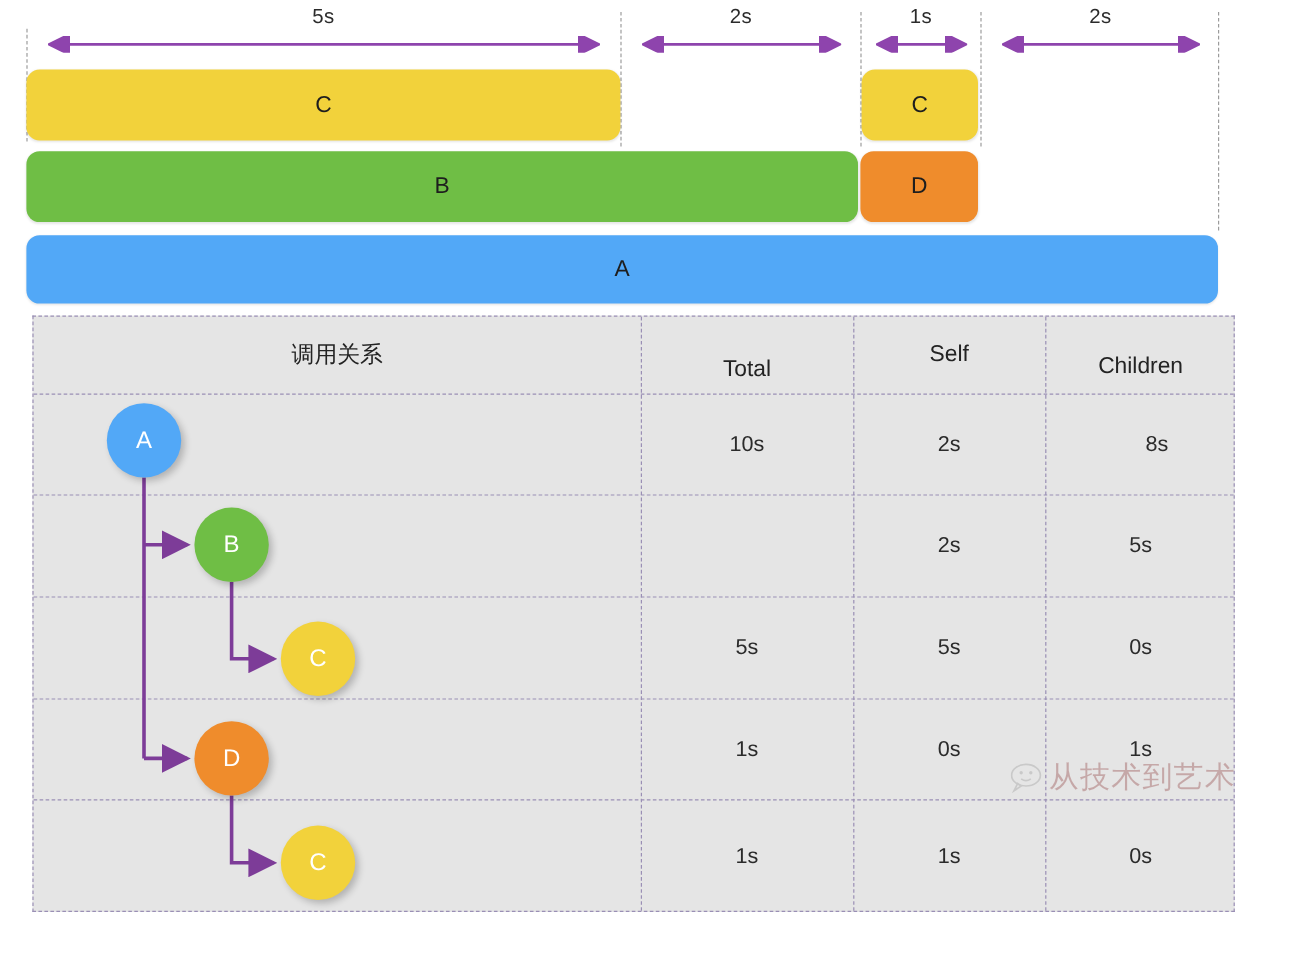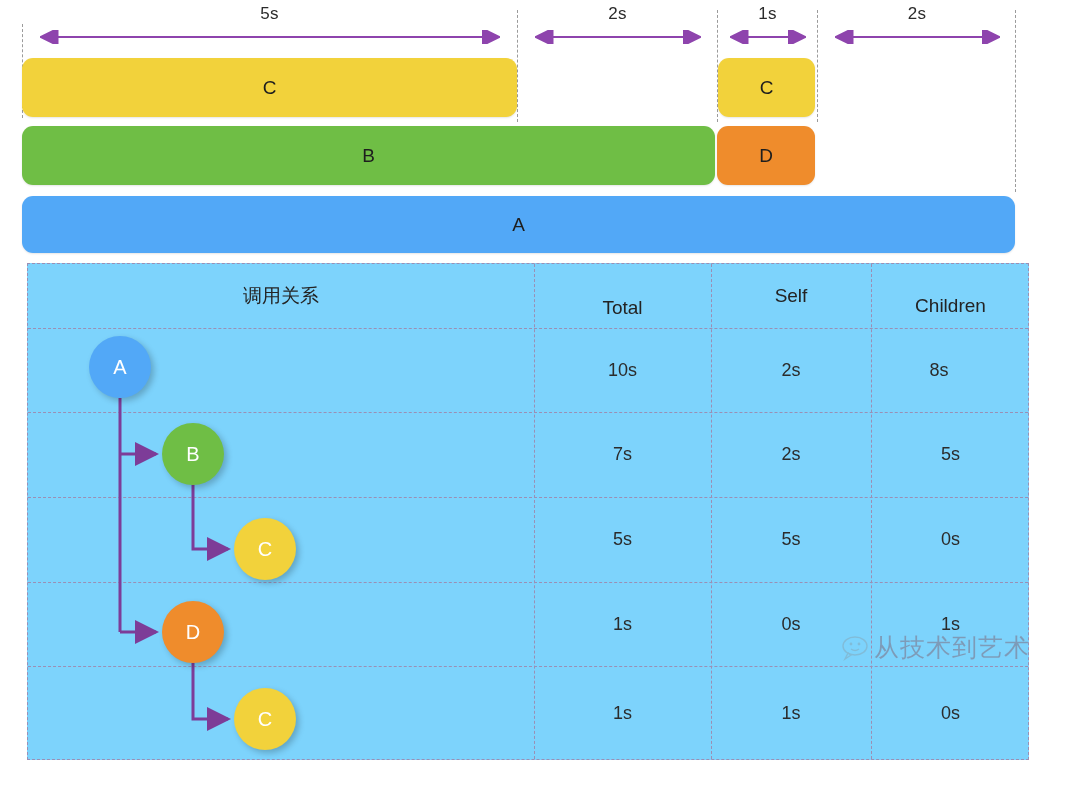--- a/index.html
+++ b/index.html
@@ -45,21 +45,21 @@
     color: #1e1e1e;
     box-shadow: 0 1px 2px rgba(0,0,0,.10);
   }
 
   
   #table {
     position: absolute;
     left: 27px; top: 263px;
     width: 1002px; height: 497px;
     border: 1px dashed #9a8fb5;
-    background: #7dd3fc;
+    background: #e5e5e5;
   }
   .hline {
     position: absolute; left: 0; right: 0; height: 0;
     border-top: 1px dashed #9a8fb5;
   }
   .vsep {
     position: absolute; top: 0; bottom: 0; width: 0;
     border-left: 1px dashed #9a8fb5;
   }
   .cell {
@@ -177,23 +177,22 @@
     <div class="vsep" style="left:683px;"></div>
     <div class="vsep" style="left:843px;"></div>
 
     <div class="cell header zh" style="left:0px;   top:0px; width:506px; height:64px;">调用关系</div>
     <div class="cell header" style="left:506px; top:12px; width:177px; height:64px;">Total</div>
     <div class="cell header" style="left:683px; top:0px; width:160px; height:64px;">Self</div>
     <div class="cell header" style="left:843px; top:10px; width:159px; height:64px;">Children</div>
 
     <div class="cell" style="left:506px; top:64px;  width:177px; height:84px;">10s</div>
     <div class="cell" style="left:683px; top:64px;  width:160px; height:84px;">2s</div>
-    <div class="cell" style="left:818px; top:64px;  width:159px; height:84px;padding-left:27px;">8s</div>
-
-    <div class="cell" style="left:506px; top:148px; width:177px; height:85px;">7s</div>
+    <div class="cell" style="left:843px; top:64px;  width:159px; height:84px;padding-left:27px;">8s</div>
+
     <div class="cell" style="left:683px; top:148px; width:160px; height:85px;">2s</div>
     <div class="cell" style="left:843px; top:148px; width:159px; height:85px;">5s</div>
 
     <div class="cell" style="left:506px; top:233px; width:177px; height:85px;">5s</div>
     <div class="cell" style="left:683px; top:233px; width:160px; height:85px;">5s</div>
     <div class="cell" style="left:843px; top:233px; width:159px; height:85px;">0s</div>
 
     <div class="cell" style="left:506px; top:318px; width:177px; height:84px;">1s</div>
     <div class="cell" style="left:683px; top:318px; width:160px; height:84px;">0s</div>
     <div class="cell" style="left:843px; top:318px; width:159px; height:84px;">1s</div>

